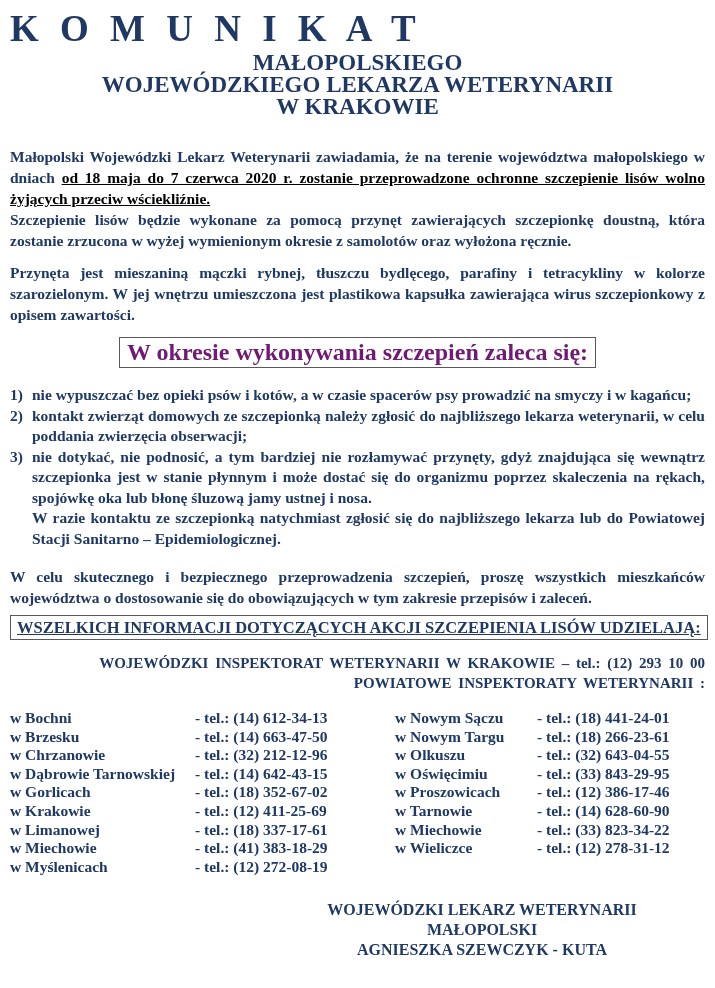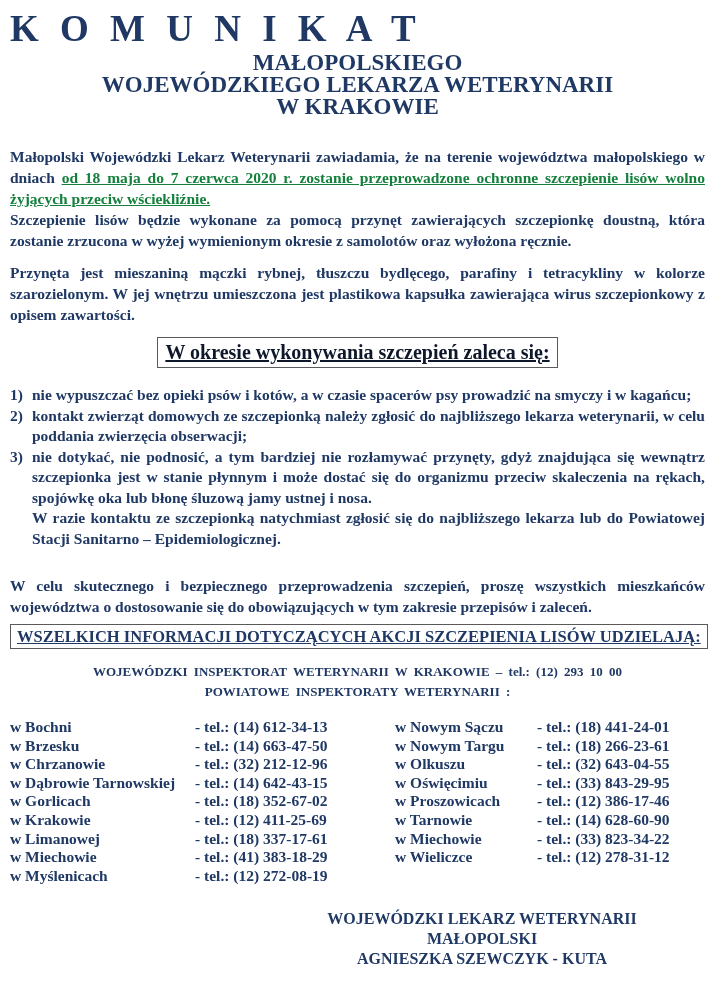--- a/index.html
+++ b/index.html
@@ -21,54 +21,53 @@
   .sub { text-align:center; font-size:23px; line-height:22px; }
 
   .para {
     font-size:15.5px;
     line-height:21px;
     text-align:justify;
   }
   .mt-intro { margin-top:28px; }
   .mt-para  { margin-top:11px; }
 
-  .red-inline { color:#15803d; text-decoration:underline; }
+  .red-inline { color:#000000; text-decoration:underline; }
 
   .redbox-wrap { text-align:center; margin-top:12px; }
   .redbox {
     display:inline-block;
     border:1px solid #595959;
-    color:#0f172a;
-    font-size:20px;
+    color:#701a75;
+    font-size:24px;
     line-height:25px;
     padding:2px 7px;
-    text-decoration:underline;
   }
 
   .list { margin-top:17px; font-size:15.5px; line-height:20.5px; }
   .item { display:flex; }
   .marker { width:22px; flex:none; }
   .itext { flex:1; text-align:justify; }
 
-  .mt-appeal { margin-top:26px; }
+  .mt-appeal { margin-top:17px; }
 
   .bluebox-wrap { text-align:center; margin-top:7px; }
   .bluebox {
     display:inline-block;
     border:1px solid #595959;
     padding:1px 6px;
     font-size:16.5px;
     line-height:21px;
     white-space:nowrap;
   }
   .bluebox span { text-decoration:underline; }
 
   .center-line {
-    text-align:center;
-    font-size:13px;
+    text-align:right;
+    font-size:15px;
     line-height:20px;
     word-spacing:3px;
   }
   .mt-insp { margin-top:13px; }
 
   .contacts { display:flex; margin-top:16px; font-size:15.5px; line-height:18.6px; }
   .col-left  { width:385px; flex:none; }
   .col-right { flex:1; }
   .crow { display:flex; }
   .cname-l { width:185px; flex:none; }
@@ -107,21 +106,21 @@
       <span class="marker">1)</span>
       <div class="itext">nie wypuszczać bez opieki psów i kotów, a w czasie spacerów psy prowadzić na smyczy i w kagańcu;</div>
     </div>
     <div class="item">
       <span class="marker">2)</span>
       <div class="itext">kontakt zwierząt domowych ze szczepionką należy zgłosić do najbliższego lekarza weterynarii, w celu poddania zwierzęcia obserwacji;</div>
     </div>
     <div class="item">
       <span class="marker">3)</span>
       <div class="itext">
-        <div>nie dotykać, nie podnosić, a tym bardziej nie rozłamywać przynęty, gdyż znajdująca się wewnątrz szczepionka jest w stanie płynnym i może dostać się do organizmu przeciw skaleczenia na rękach, spojówkę oka lub błonę śluzową jamy ustnej i nosa.</div>
+        <div>nie dotykać, nie podnosić, a tym bardziej nie rozłamywać przynęty, gdyż znajdująca się wewnątrz szczepionka jest w stanie płynnym i może dostać się do organizmu poprzez skaleczenia na rękach, spojówkę oka lub błonę śluzową jamy ustnej i nosa.</div>
         <div>W razie kontaktu ze szczepionką natychmiast zgłosić się do najbliższego lekarza lub do Powiatowej Stacji Sanitarno – Epidemiologicznej.</div>
       </div>
     </div>
   </div>
 
   <div class="para mt-appeal">W celu skutecznego i bezpiecznego przeprowadzenia szczepień, proszę wszystkich mieszkańców województwa o dostosowanie się do obowiązujących w tym zakresie przepisów i zaleceń.</div>
 
   <div class="bluebox-wrap">
     <span class="bluebox"><span>WSZELKICH INFORMACJI DOTYCZĄCYCH AKCJI SZCZEPIENIA LISÓW UDZIELAJĄ:</span></span>
   </div>

